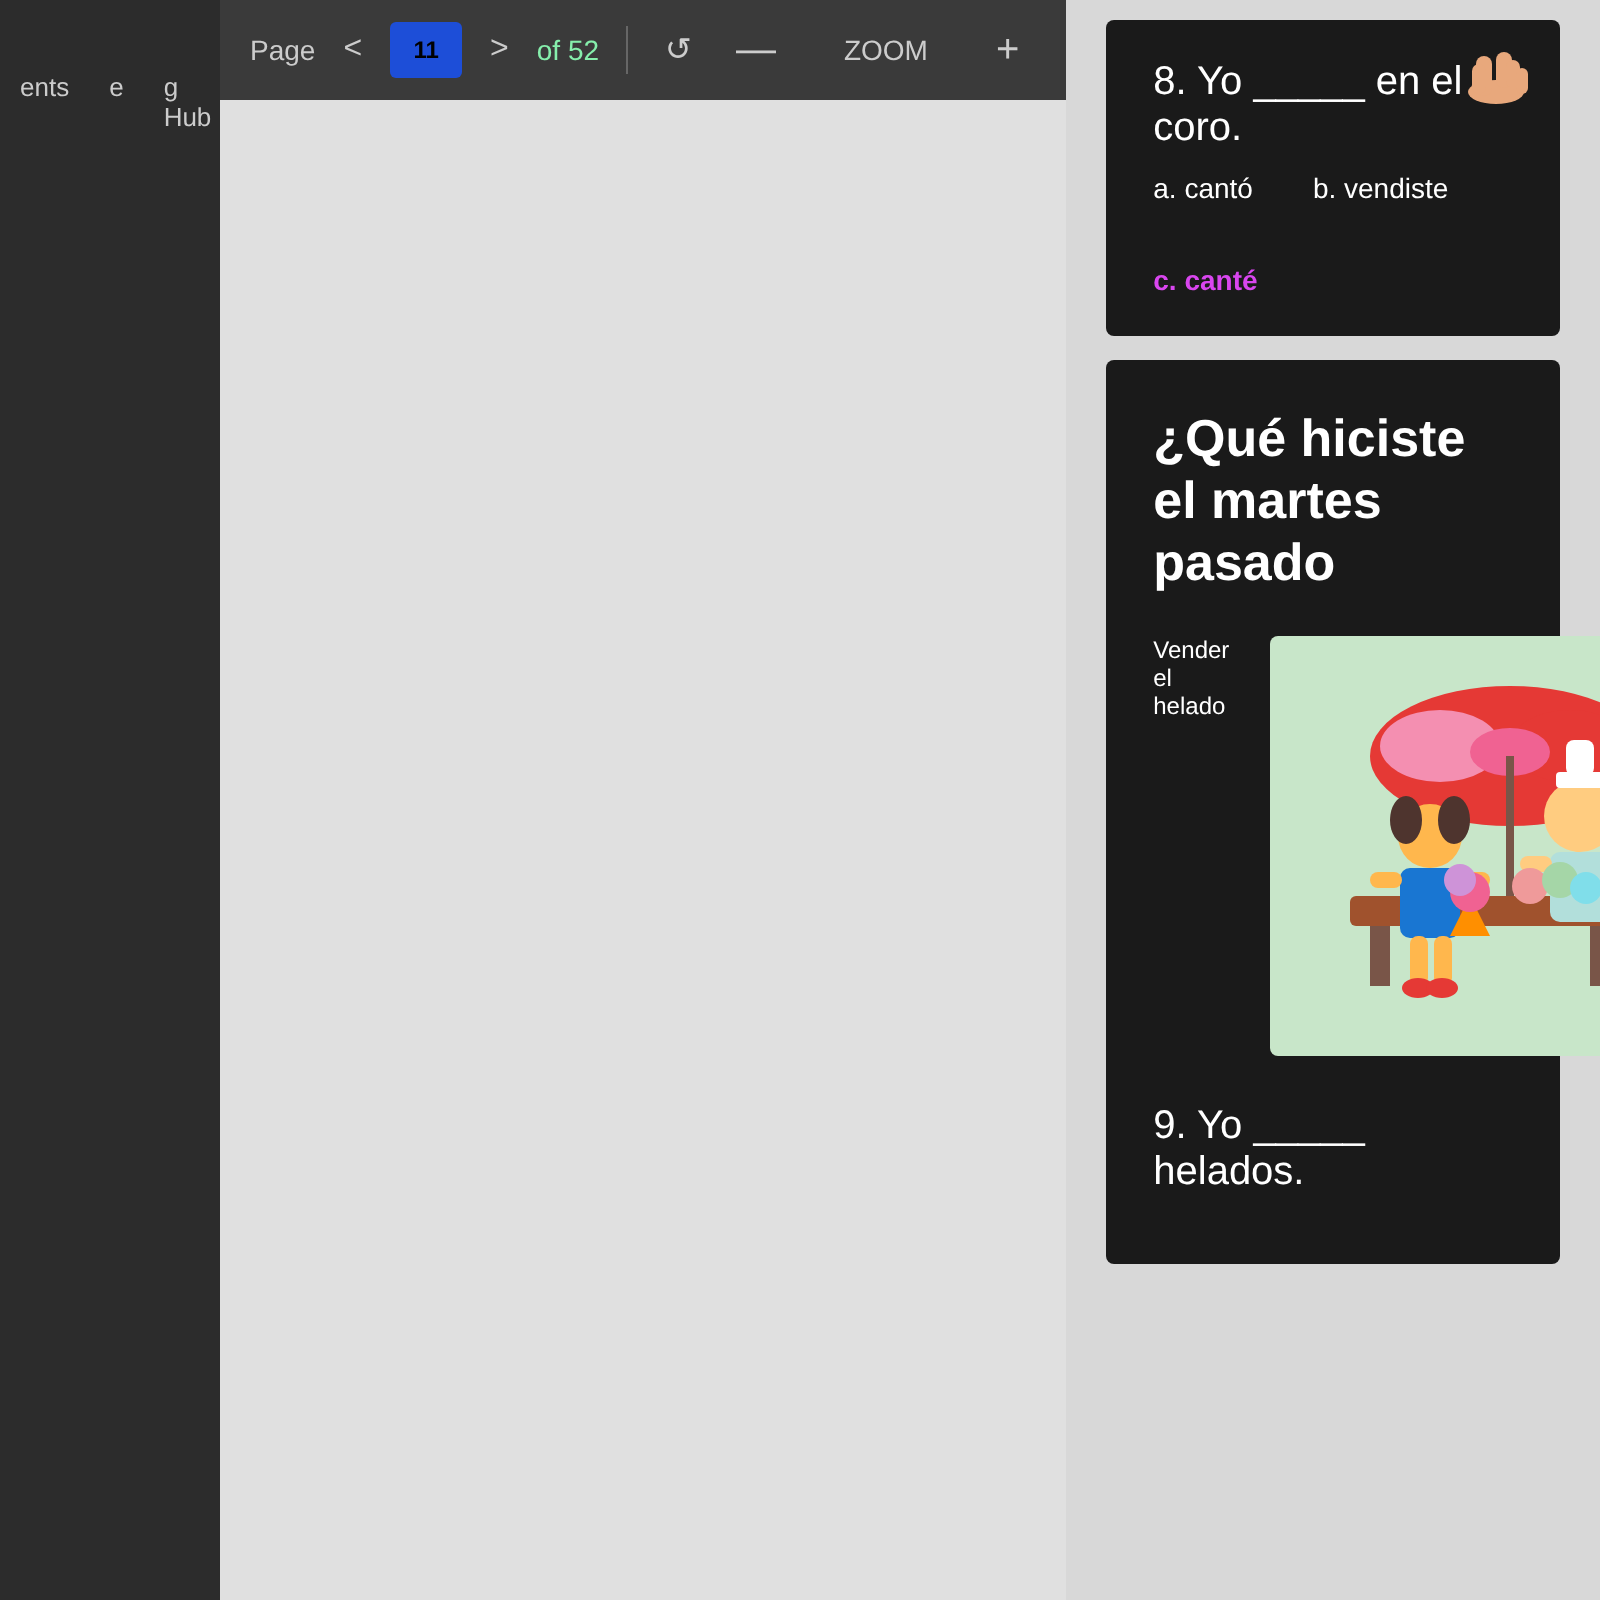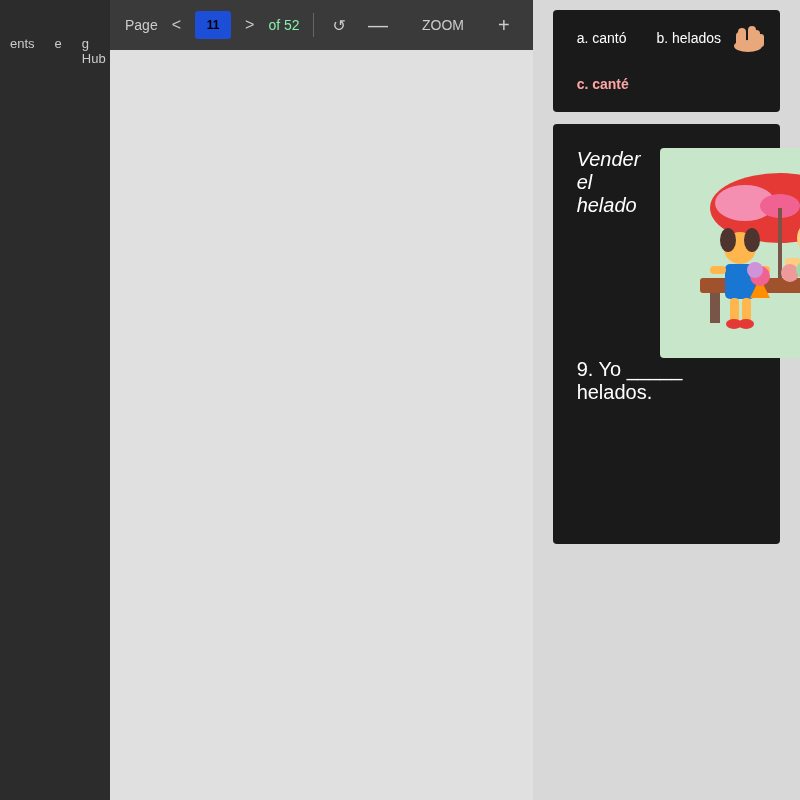--- a/index.html
+++ b/index.html
@@ -167,21 +167,21 @@
       align-items: center;
       flex-wrap: wrap;
     }
 
     .answer-option {
       color: #ffffff;
       font-size: 14px;
     }
 
     .answer-option.correct {
-      color: #fca5a5;
+      color: #d946ef;
       font-weight: bold;
     }
 
     
     .slide-large {
       background: #1a1a1a;
       border-radius: 4px;
       padding: 24px;
       min-height: 420px;
       position: relative;
@@ -200,33 +200,33 @@
       gap: 20px;
       align-items: flex-start;
     }
 
     .slide-text-col {
       flex: 1;
     }
 
     .slide-subtitle {
       color: #ffffff;
-      font-size: 20px;
-      font-style: italic;
+      font-size: 12px;
     }
 
     .slide-image-col {
       width: 220px;
       height: 210px;
       flex-shrink: 0;
       border-radius: 4px;
       overflow: hidden;
     }
 
     .q9-section {
+      margin-top: 24px;
     }
 
     .right-dark-bar {
       position: absolute;
       right: 0;
       top: 0;
       width: 18px;
       height: 800px;
       background: #1a1a1a;
     }
@@ -265,28 +265,33 @@
         <svg width="40" height="35" viewBox="0 0 40 35">
           <ellipse cx="20" cy="28" rx="14" ry="6" fill="#e8a87c"></ellipse>
           <rect x="10" y="10" width="8" height="20" rx="4" fill="#e8a87c"></rect>
           <rect x="20" y="8" width="8" height="18" rx="4" fill="#e8a87c"></rect>
           <rect x="8" y="14" width="7" height="15" rx="3.5" fill="#e8a87c"></rect>
           <rect x="25" y="12" width="7" height="14" rx="3.5" fill="#e8a87c"></rect>
           <rect x="30" y="16" width="6" height="13" rx="3" fill="#e8a87c"></rect>
         </svg>
       </div>
 
+      <div class="question-text">
+        <span>8.</span>
+        <span>Yo _____ en el coro.</span>
+      </div>
       <div class="answers-row">
         <span class="answer-option">a.  cantó</span>
-        <span class="answer-option">b. helados</span>
+        <span class="answer-option">b. vendiste</span>
         <span class="answer-option correct">c. canté</span>
       </div>
     </div>
 
     <div class="slide-large">
+      <div class="slide-title">¿Qué hiciste el martes pasado</div>
 
       <div class="slide-content-row">
         <div class="slide-text-col">
           <div class="slide-subtitle">Vender el helado</div>
         </div>
         <div class="slide-image-col">
           
           <svg width="220" height="210" viewBox="0 0 220 210" xmlns="http://www.w3.org/2000/svg">
 
             <rect width="220" height="210" fill="#c8e6c9"></rect>

